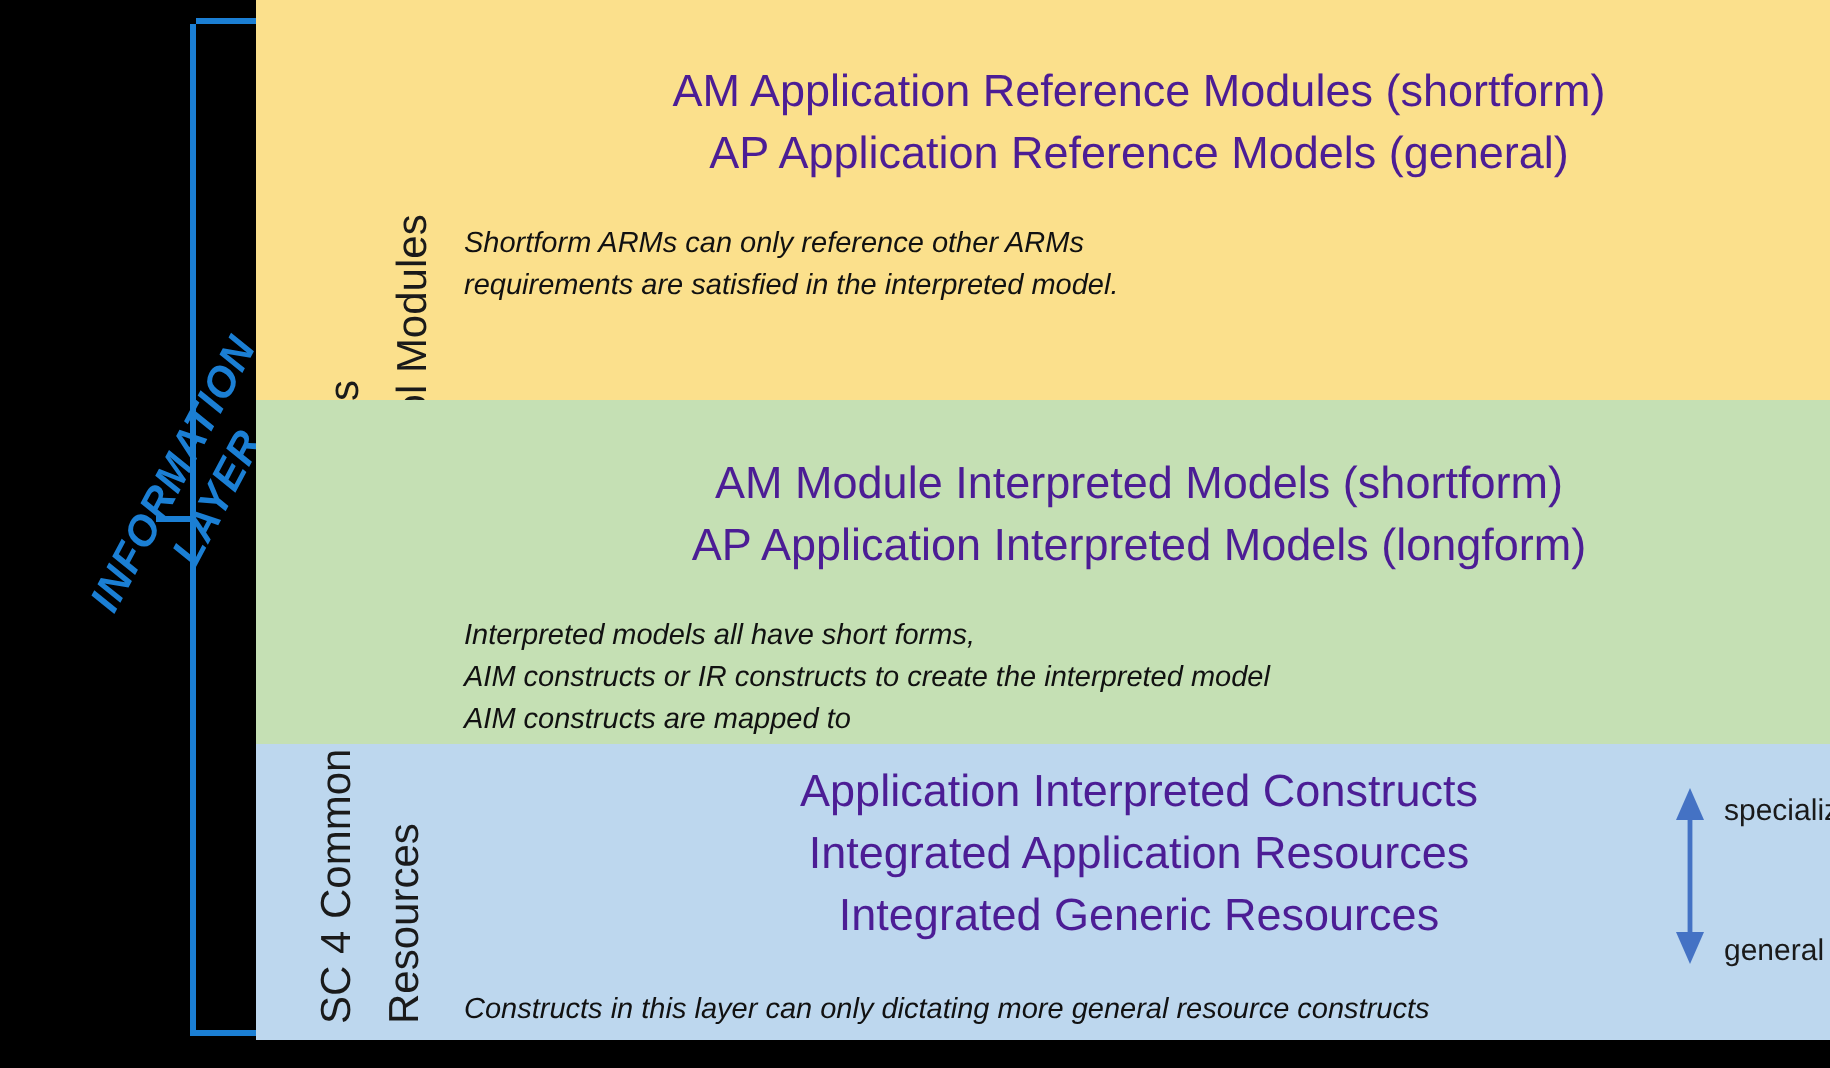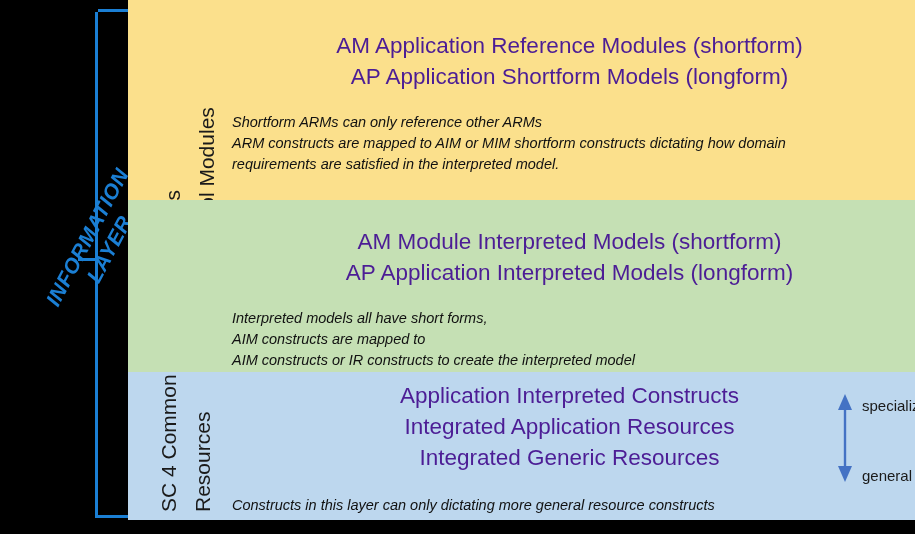--- a/index.html
+++ b/index.html
@@ -165,34 +165,33 @@
 
   <div class="panel">
 
     <div class="band band-arm" style="background:#FBE08C;">
       <div class="spine">
         <div class="spine-line" style="left:34px; top:378px;">Application Modules</div>
         <div class="spine-line" style="left:68px; top:378px;">Application Protocol Modules</div>
       </div>
       <div class="band-body">
         <div class="headline" style="padding-top:30px;">AM Application Reference Modules (shortform)</div>
-        <div class="headline">AP Application Shortform Models (longform)</div>
+        <div class="headline">AP Application Reference Models (general)</div>
         <div class="note" style="padding-top:20px;">Shortform ARMs can only reference other ARMs</div>
-        <div class="note">ARM constructs are mapped to AIM or MIM shortform constructs dictating how domain</div>
         <div class="note">requirements are satisfied in the interpreted model.</div>
       </div>
     </div>
 
     <div class="band band-aim" style="background:#C5E0B4;">
       <div class="band-body">
         <div class="headline" style="padding-top:26px;">AM Module Interpreted Models (shortform)</div>
         <div class="headline">AP Application Interpreted Models (longform)</div>
         <div class="note" style="padding-top:20px;">Interpreted models all have short forms,</div>
+        <div class="note">AIM constructs or IR constructs to create the interpreted model</div>
         <div class="note">AIM constructs are mapped to</div>
-        <div class="note">AIM constructs or IR constructs to create the interpreted model</div>
       </div>
     </div>
 
     <div class="band band-res" style="background:#BDD7EE;">
       <div class="spine">
         <div class="spine-line" style="left:30px; top:140px;">SC 4 Common</div>
         <div class="spine-line" style="left:64px; top:140px;">Resources</div>
       </div>
       <div class="band-body">
         <div class="headline" style="padding-top:8px;">Application Interpreted Constructs</div>

